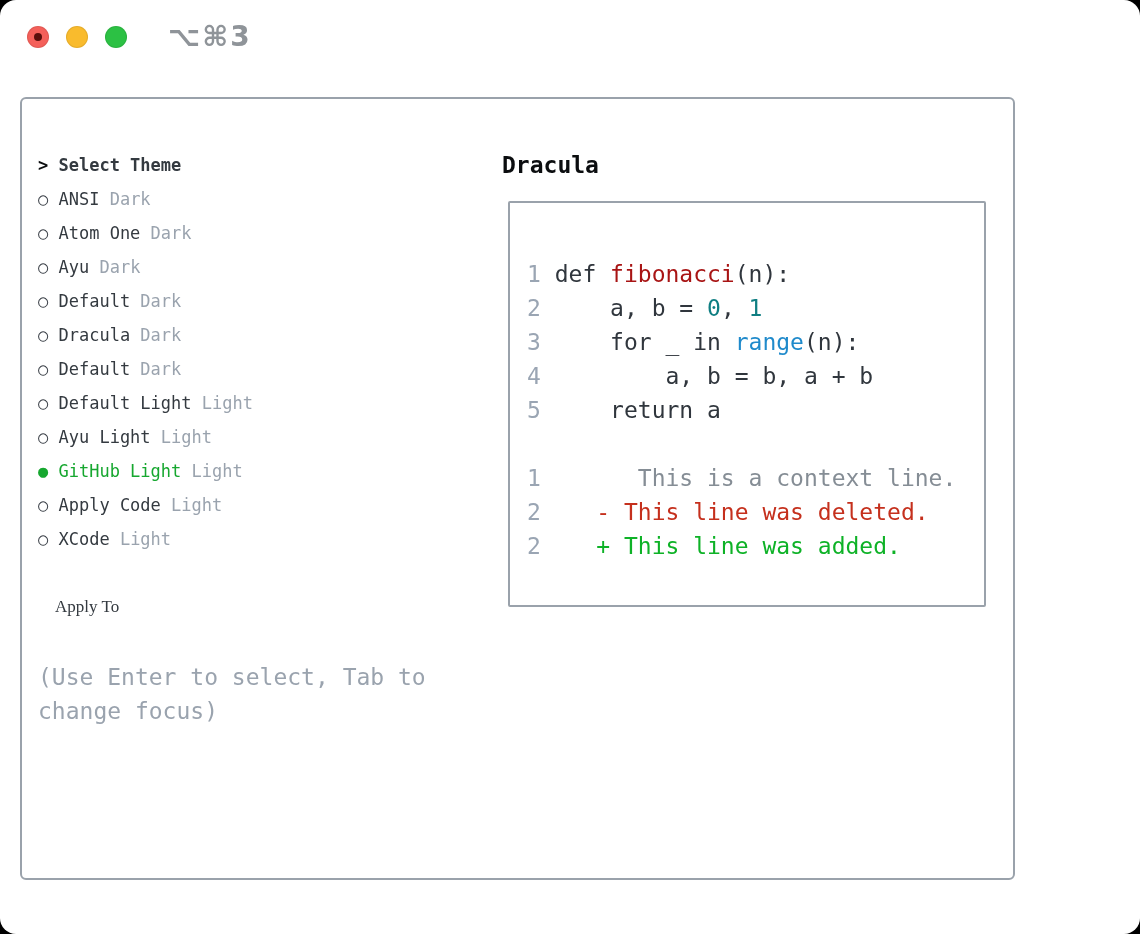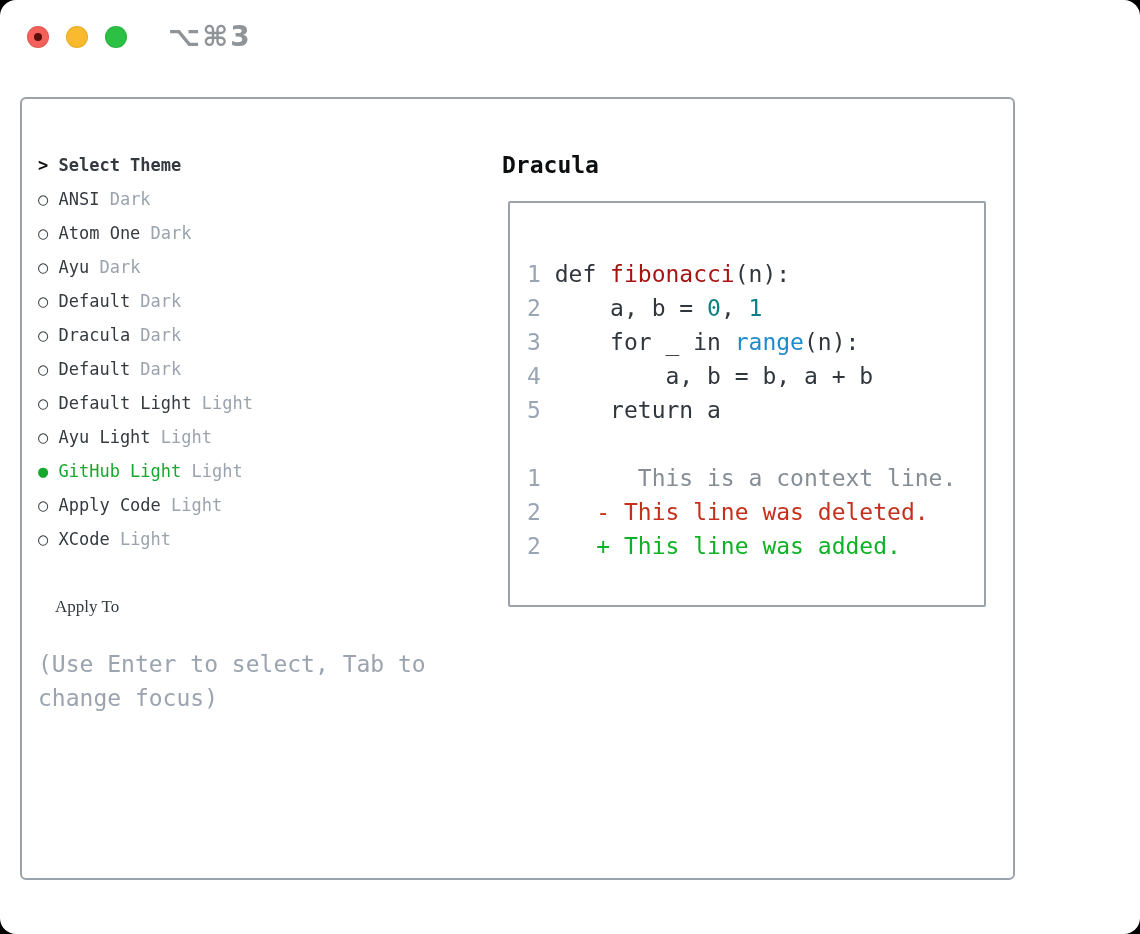--- a/index.html
+++ b/index.html
@@ -26,21 +26,21 @@
   
   .left-col{position:absolute;left:16px;top:49px;width:460px;}
   .lrow{height:34px;line-height:34px;font-size:17px;white-space:pre;color:#343a40;}
   .bullet{display:inline-block;width:2ch;color:#3b4048;}
   .label{color:#343a40;}
   .suffix{color:#9aa3ae;margin-left:1ch;}
   .row-selected .bullet,.row-selected .label{color:#16a72f;}
   .hdr-row{font-weight:bold;color:#0b0d0f;}
   .hdr-row .bullet{color:#0b0d0f;font-weight:bold;}
   .apply-hdr{color:#15181b;font-family:Liberation Serif, serif;}
-  .hint{margin-top:23px;width:420px;font-size:23px;line-height:34px;color:#9aa3ae;}
+  .hint{margin-top:36px;width:420px;font-size:23px;line-height:34px;color:#9aa3ae;}
 
   
   .preview-title{position:absolute;left:480px;top:49px;height:34px;line-height:34px;
             font-size:23px;font-weight:bold;color:#0b0d0f;}
   .preview-box{position:absolute;left:486px;top:102px;width:474px;height:402px;
             border:2px solid #9aa2ab;border-radius:2px;background:#fff;overflow:hidden;}
   .preview-pre{margin:8px;padding:46px 0 0 9px;font-size:23px;line-height:34px;
             font-family:"DejaVu Sans Mono","Liberation Mono",monospace;white-space:pre;}
   .t-gut{color:#9aa5b3;}
   .t-plain{color:#30363d;}

